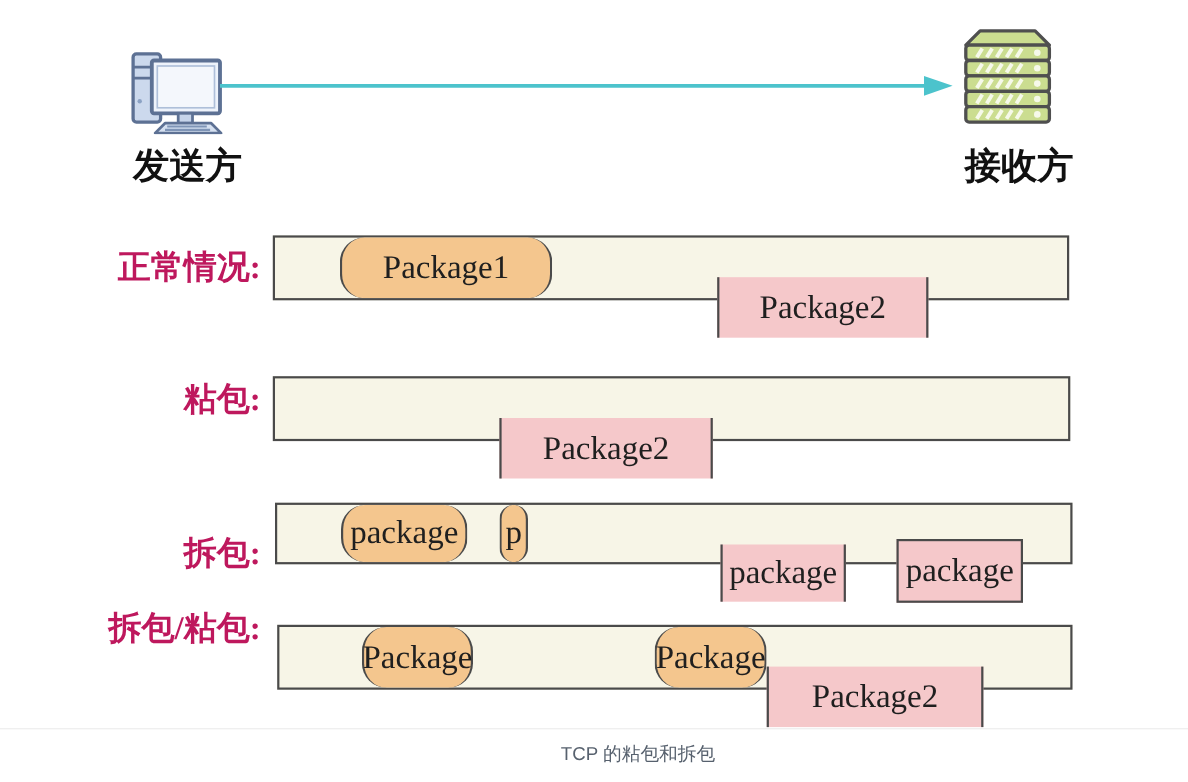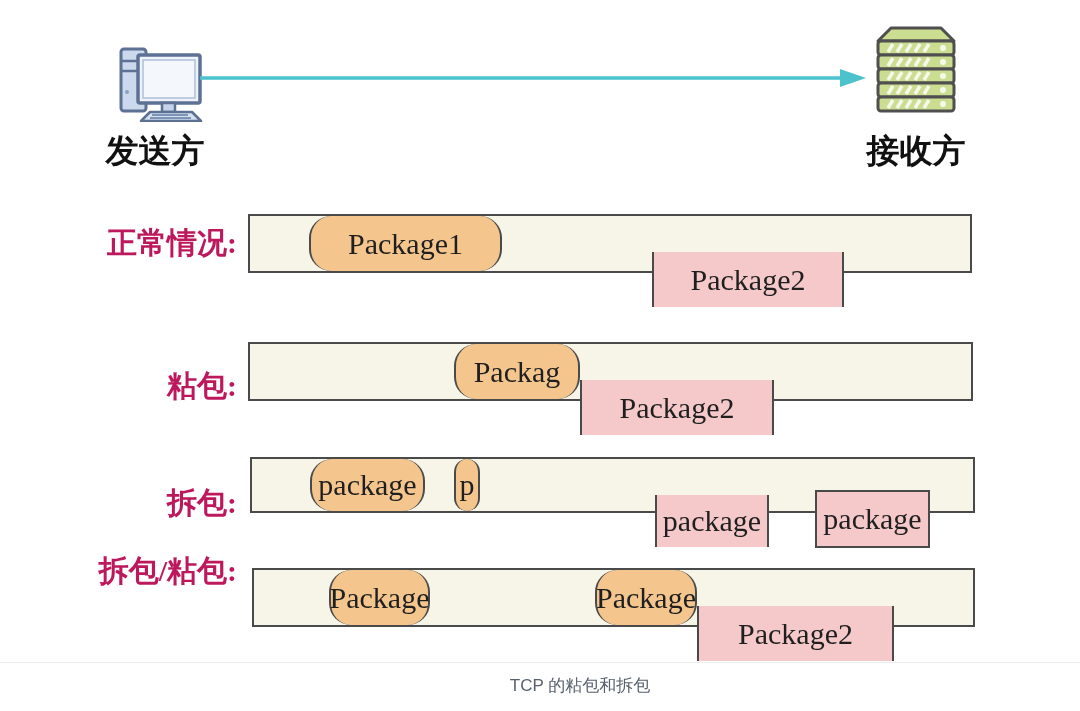--- a/index.html
+++ b/index.html
@@ -4,21 +4,21 @@
 <style>
   html,body{margin:0;padding:0;}
   body{
     width:1080px;height:711px;position:relative;background:#ffffff;
     font-family:"Liberation Serif", serif;overflow:hidden;
   }
   .abs{position:absolute;}
   
   .node-label{
     position:absolute;font-size:33px;font-weight:bold;color:#111;
-    text-align:center;font-family:"Liberation Serif", serif;
+    text-align:right;font-family:"Liberation Serif", serif;
   }
   
   .row-label{
     position:absolute;left:55px;width:182px;display:flex;align-items:center;
     justify-content:flex-end;font-size:30px;font-weight:bold;color:#be185d;
     white-space:nowrap;font-family:"Liberation Serif", serif;
   }
   
   .bar{
     position:absolute;display:flex;box-sizing:border-box;
@@ -91,24 +91,23 @@
 
 <div class="row-label" style="top:214px;height:59px">正常情况:</div>
 <div class="bar" style="left:248px;top:214px;width:724px;height:59px">
     <div class="seg gap" style="width: 59px;"></div>
     <div class="seg packet_a" style="width: 193px;">Package1</div>
     <div class="seg gap" style="width: 150px;"></div>
     <div class="seg packet_b" style="width: 192px;">Package2</div>
     <div class="seg gap" style="width: 126px;"></div>
   </div>
 
-<div class="row-label" style="top:357px;height:59px">粘包:</div>
+<div class="row-label" style="top:334px;height:59px">粘包:</div>
 <div class="bar" style="left:248px;top:342px;width:725px;height:59px">
     <div class="seg gap" style="width: 204px;"></div>
-    <div class="seg packet_a" style="width: 126px;">Packag</div>
     <div class="seg packet_b" style="width: 194px;">Package2</div>
     <div class="seg gap" style="width: 197px;"></div>
   </div>
 
 <div class="row-label" style="top:475px;height:56px">拆包:</div>
 <div class="bar" style="left:250px;top:457px;width:725px;height:56px">
     <div class="seg gap" style="width: 58px;"></div>
     <div class="seg packet_a" style="width: 115px;">package</div>
     <div class="seg gap" style="width: 29px;"></div>
     <div class="seg packet_a" style="width: 26px;">p</div>

